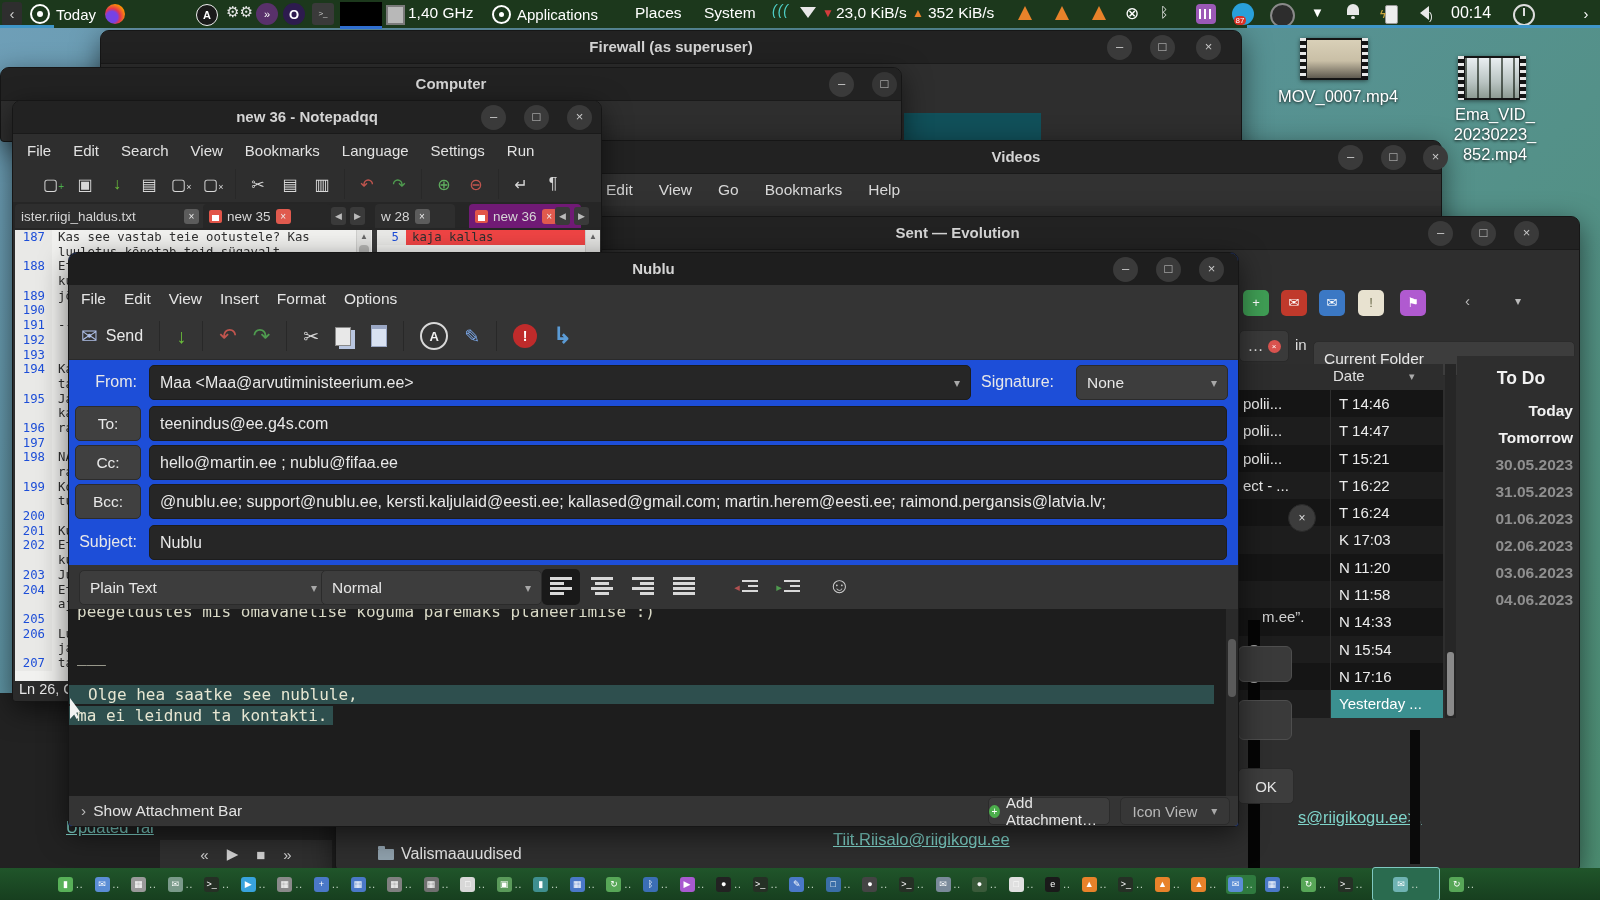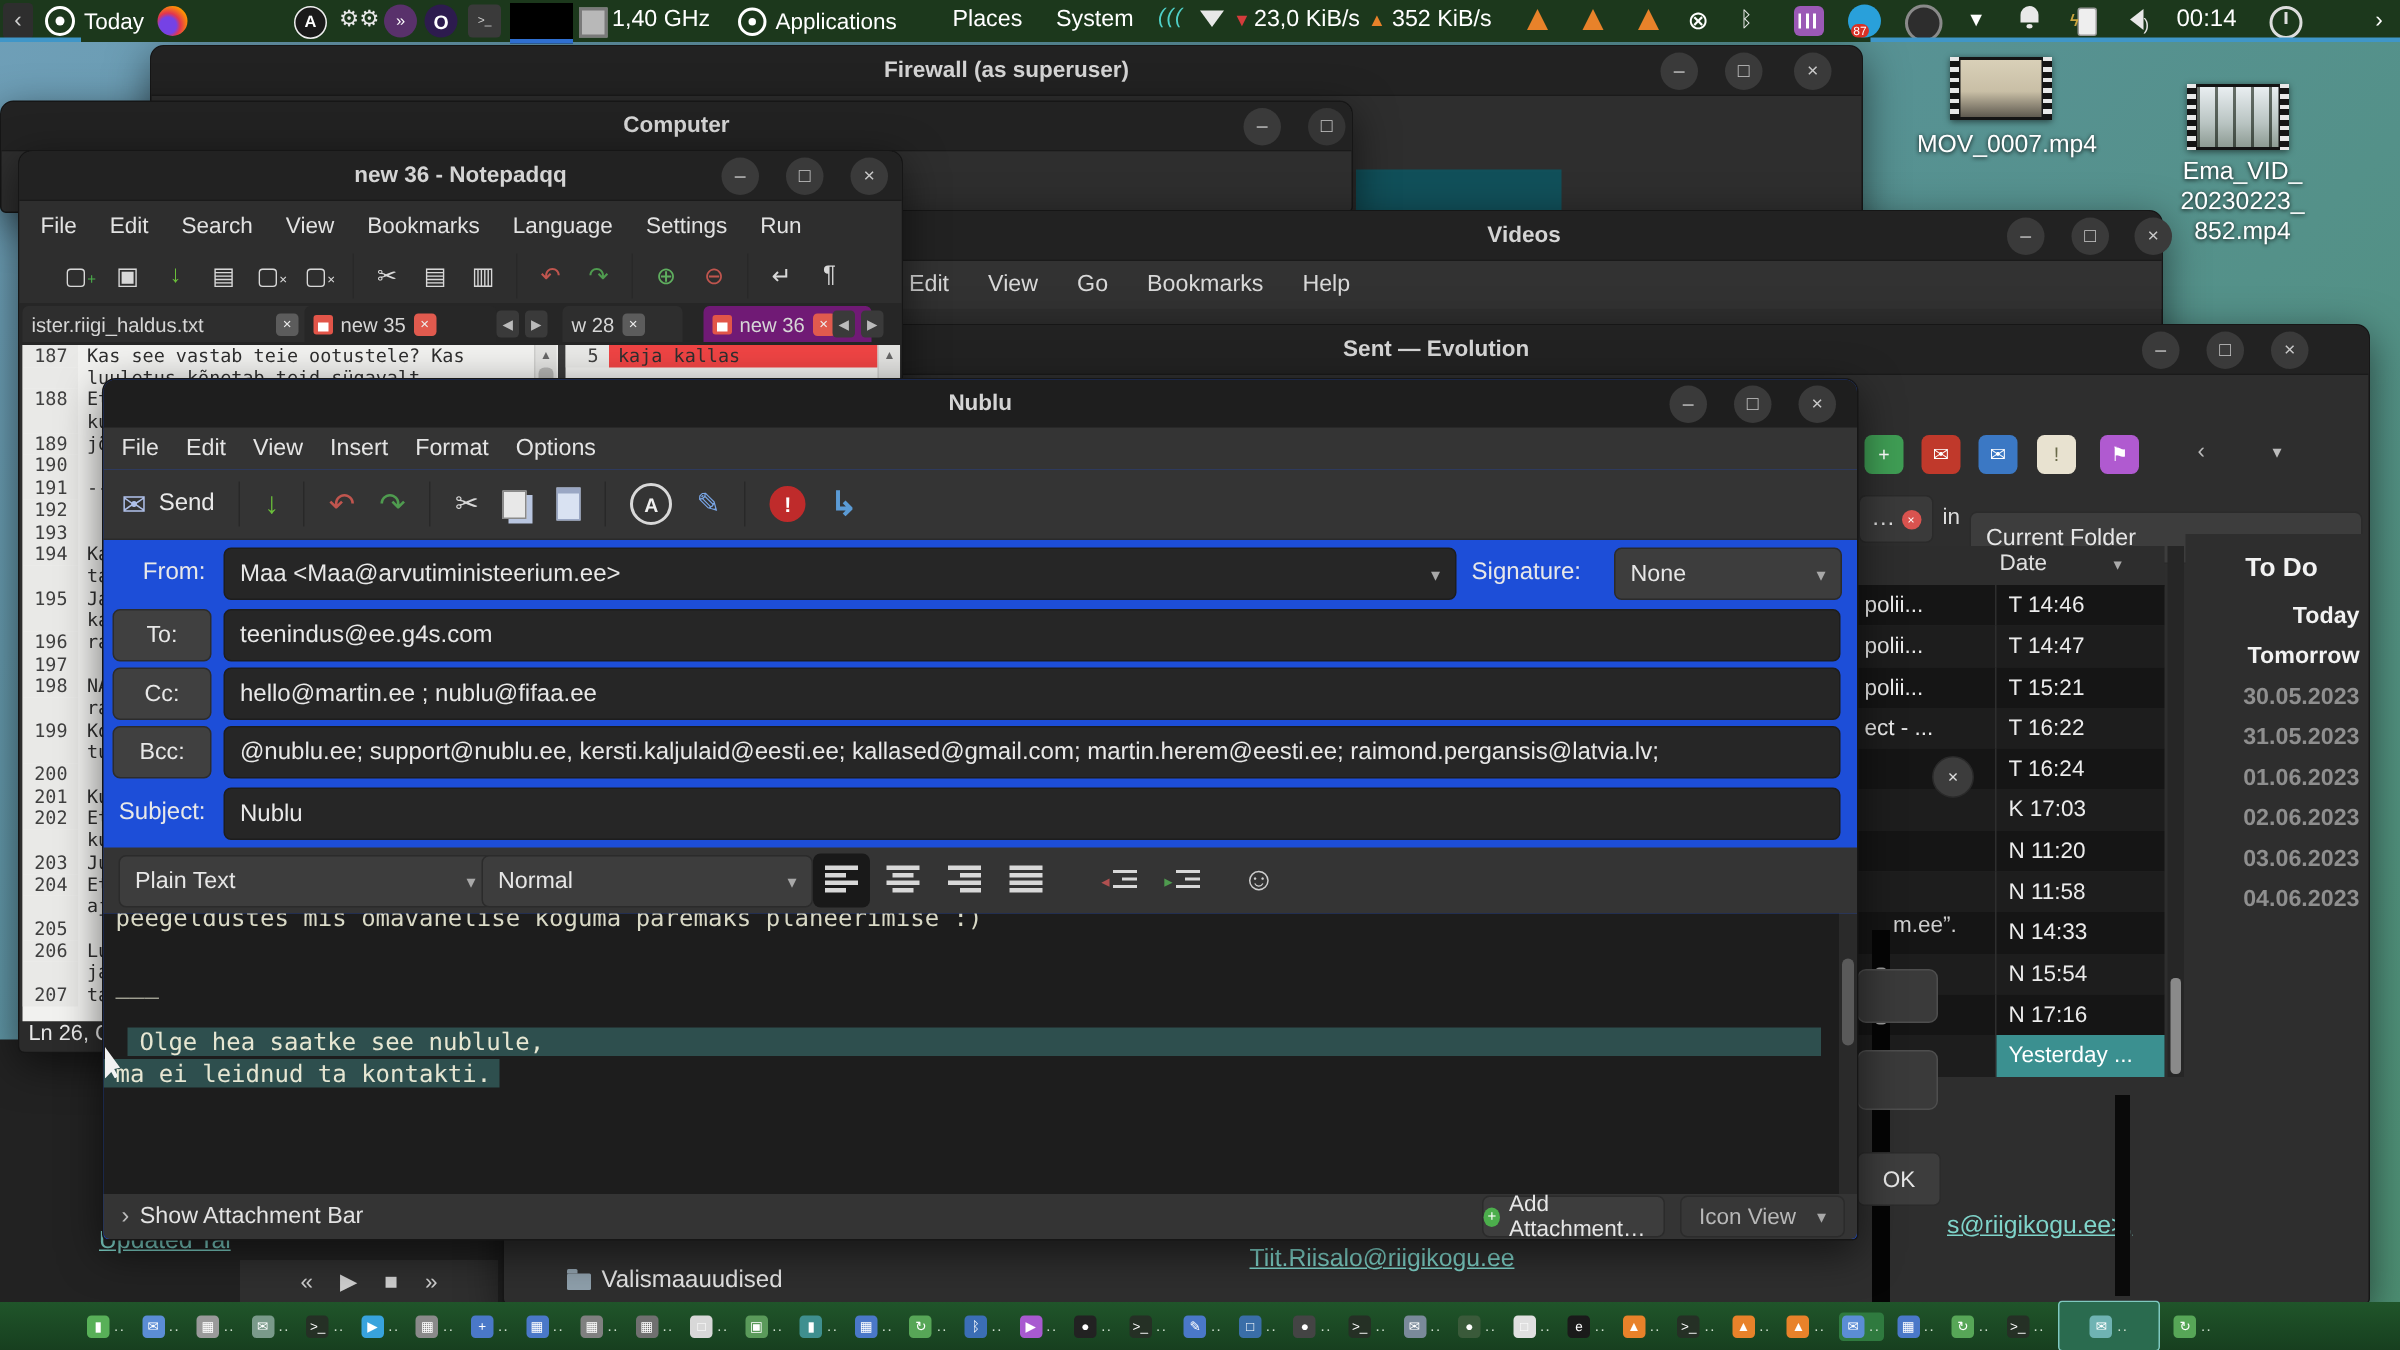--- a/index.html
+++ b/index.html
@@ -51,21 +51,21 @@
        background:#2e2e2e;border-radius:4px 4px 0 0}
   .closechip{width:15px;height:15px;border-radius:3px;background:#5c5c5c;color:#eee;font-size:10px;
              line-height:15px;text-align:center}
   .closechip.red{background:#e05a4e}
   .floppy{width:13px;height:13px;background:#e25549;border-radius:2px;position:relative}
   .floppy i{position:absolute;left:3px;top:5px;width:7px;height:6px;background:#fff}
   .tabarrow{width:15px;height:18px;background:#3a3a3a;border-radius:3px;color:#bbb;font-size:9px;
             line-height:18px;text-align:center;position:absolute;top:5px}
   .editor{position:absolute;background:#f1f1ef;overflow:hidden}
   .grow{display:flex;height:14.7px;font-family:"DejaVu Sans Mono",monospace;font-size:12.3px;line-height:14.7px}
-  .gnum{width:30px;text-align:right;padding-right:7px;color:#404040;background:#e9e9e7;flex:0 0 auto}
+  .gnum{width:30px;text-align:right;padding-right:7px;color:#1d4ed8;background:#e9e9e7;flex:0 0 auto}
   .gtxt{color:#2f2f2f;padding-left:6px;white-space:nowrap}
   .vtrack{position:absolute;width:14px;background:#e2e2e0;border-left:1px solid #cfcfcd}
   .vthumb{position:absolute;left:2px;width:10px;background:#b5b5b3;border-radius:4px}
   .uparrow{position:absolute;width:14px;height:13px;color:#666;font-size:8px;text-align:center;line-height:13px}
   
   .cmenu{position:absolute;left:0;right:0;top:32px;height:28px;display:flex;align-items:center;gap:18px;
          padding-left:12px;color:#e4e4e4;font-size:15.5px;background:#343434}
   .ctools{position:absolute;left:0;right:0;top:60px;height:46px;background:#343434;
           border-bottom:1px solid #2a2a2a;display:flex;align-items:center;gap:16px;padding-left:12px}
   .vsep{width:1px;height:30px;background:#282828}
@@ -677,21 +677,21 @@
           <i></i>
           <i></i>
         </span>
       </div>
     <span class="abs" style="left:759px;top:8px;color:#cfcfcf;font-size:22px">☺</span>
   </div>
 
   <div class="cbody" style="left:0;top:356px;width:1157px;height:187px">
     <div class="bodyline" style="top:-7px">peegeldustes mis omavahelise koguma paremaks planeerimise :)</div>
     <div class="bodyline" style="top:38px">___</div>
-    <div class="bodyline hl" style="top:76px;left:16px;right:12px;padding-left:8px">Olge hea saatke see nublule,</div>
+    <div class="bodyline hl" style="top:76px;left:0;right:12px;padding-left:19px">Olge hea saatke see nublule,</div>
     <div class="bodyline hl" style="top:97px;left:0;padding-left:8px">ma ei leidnud ta kontakti.</div>
   </div>
   <div class="sbtrack" style="right:0;top:356px;height:187px">
     <span class="sbthumb" style="top:30px;height:58px"></span>
   </div>
 
   <div class="cbottom">
     <span style="margin-left:12px;color:#bbb">›</span>
     <span style="margin-left:7px">Show Attachment Bar</span>
     <span style="flex:1"></span>

